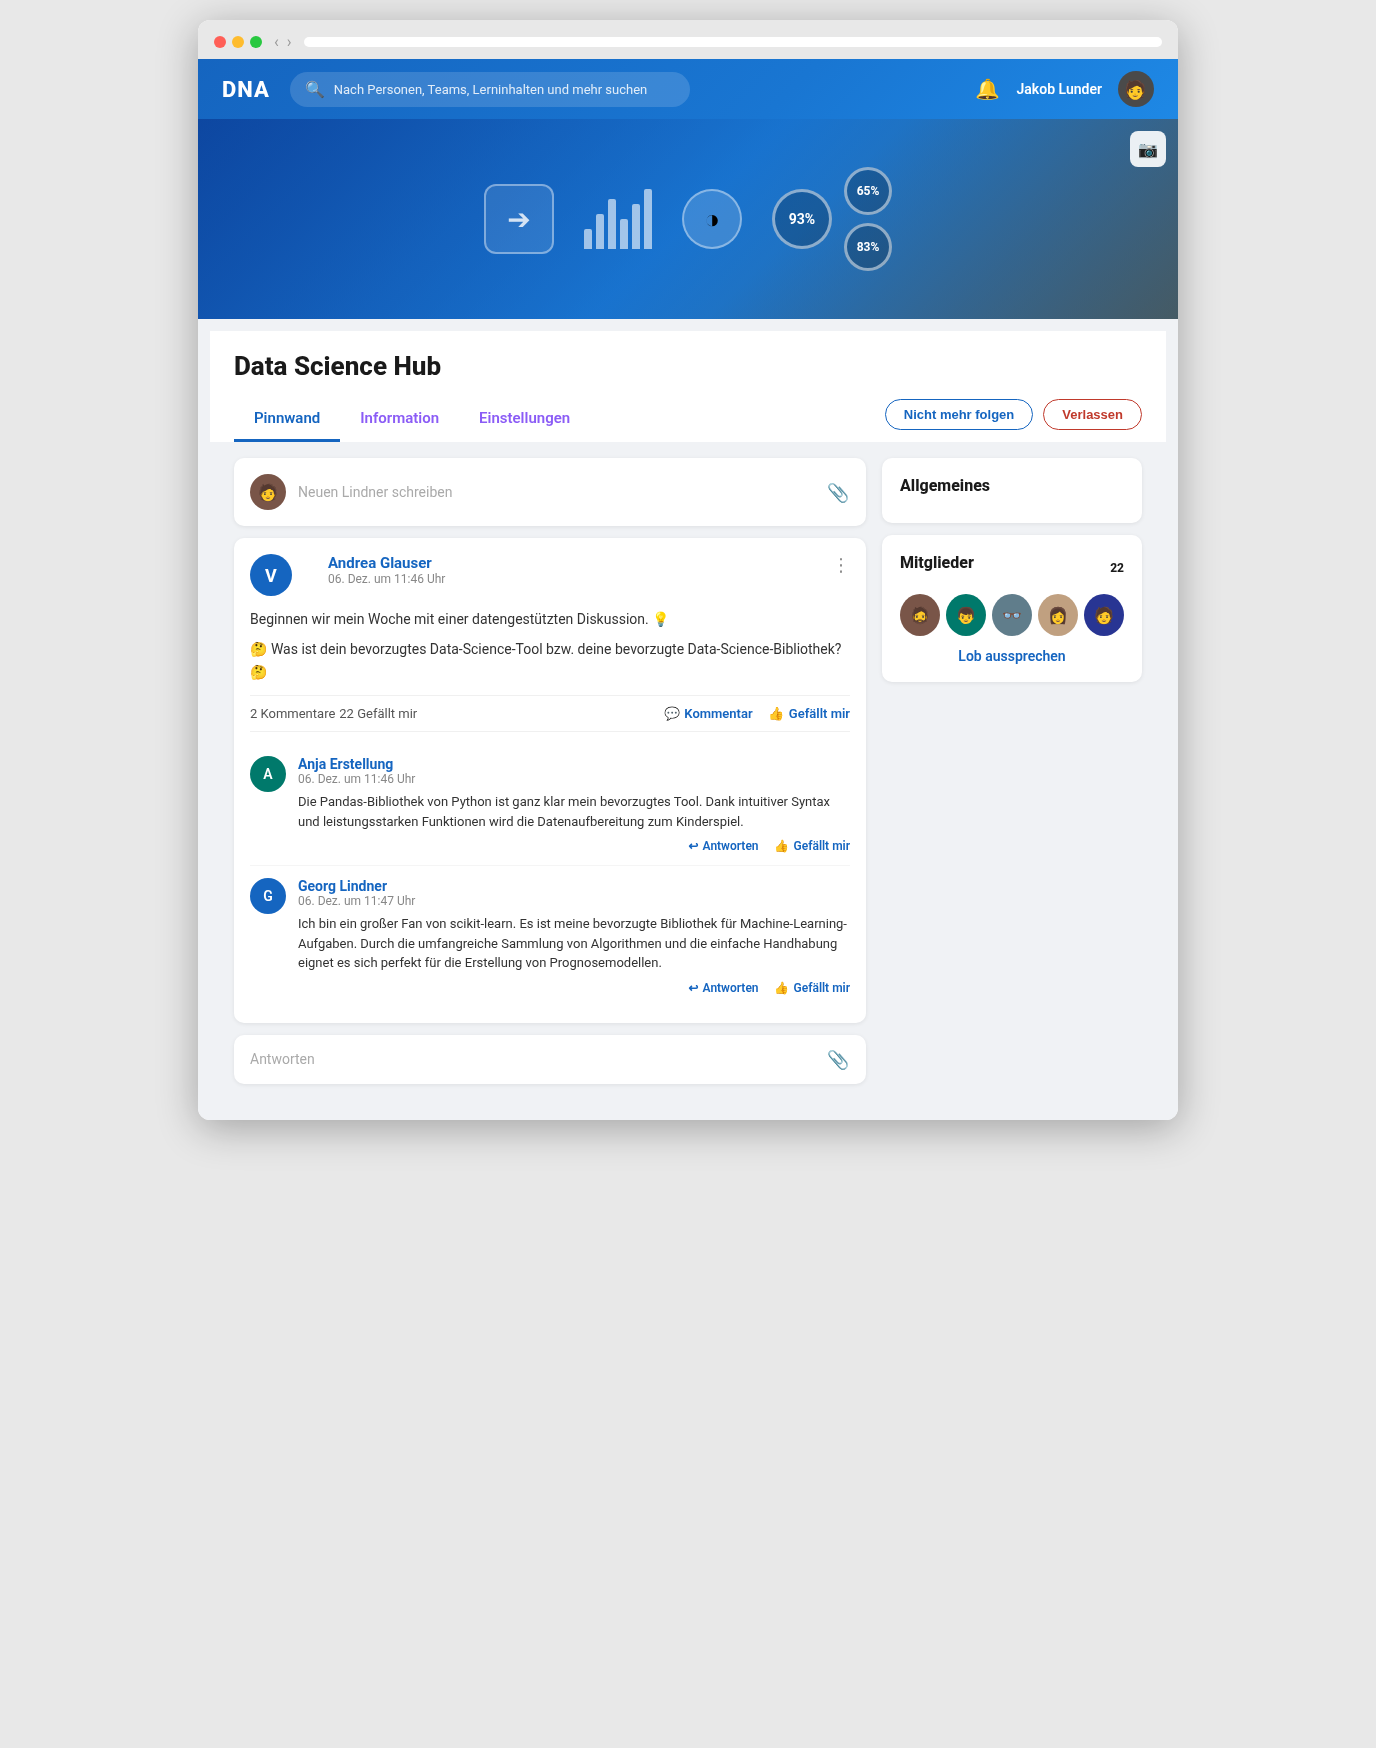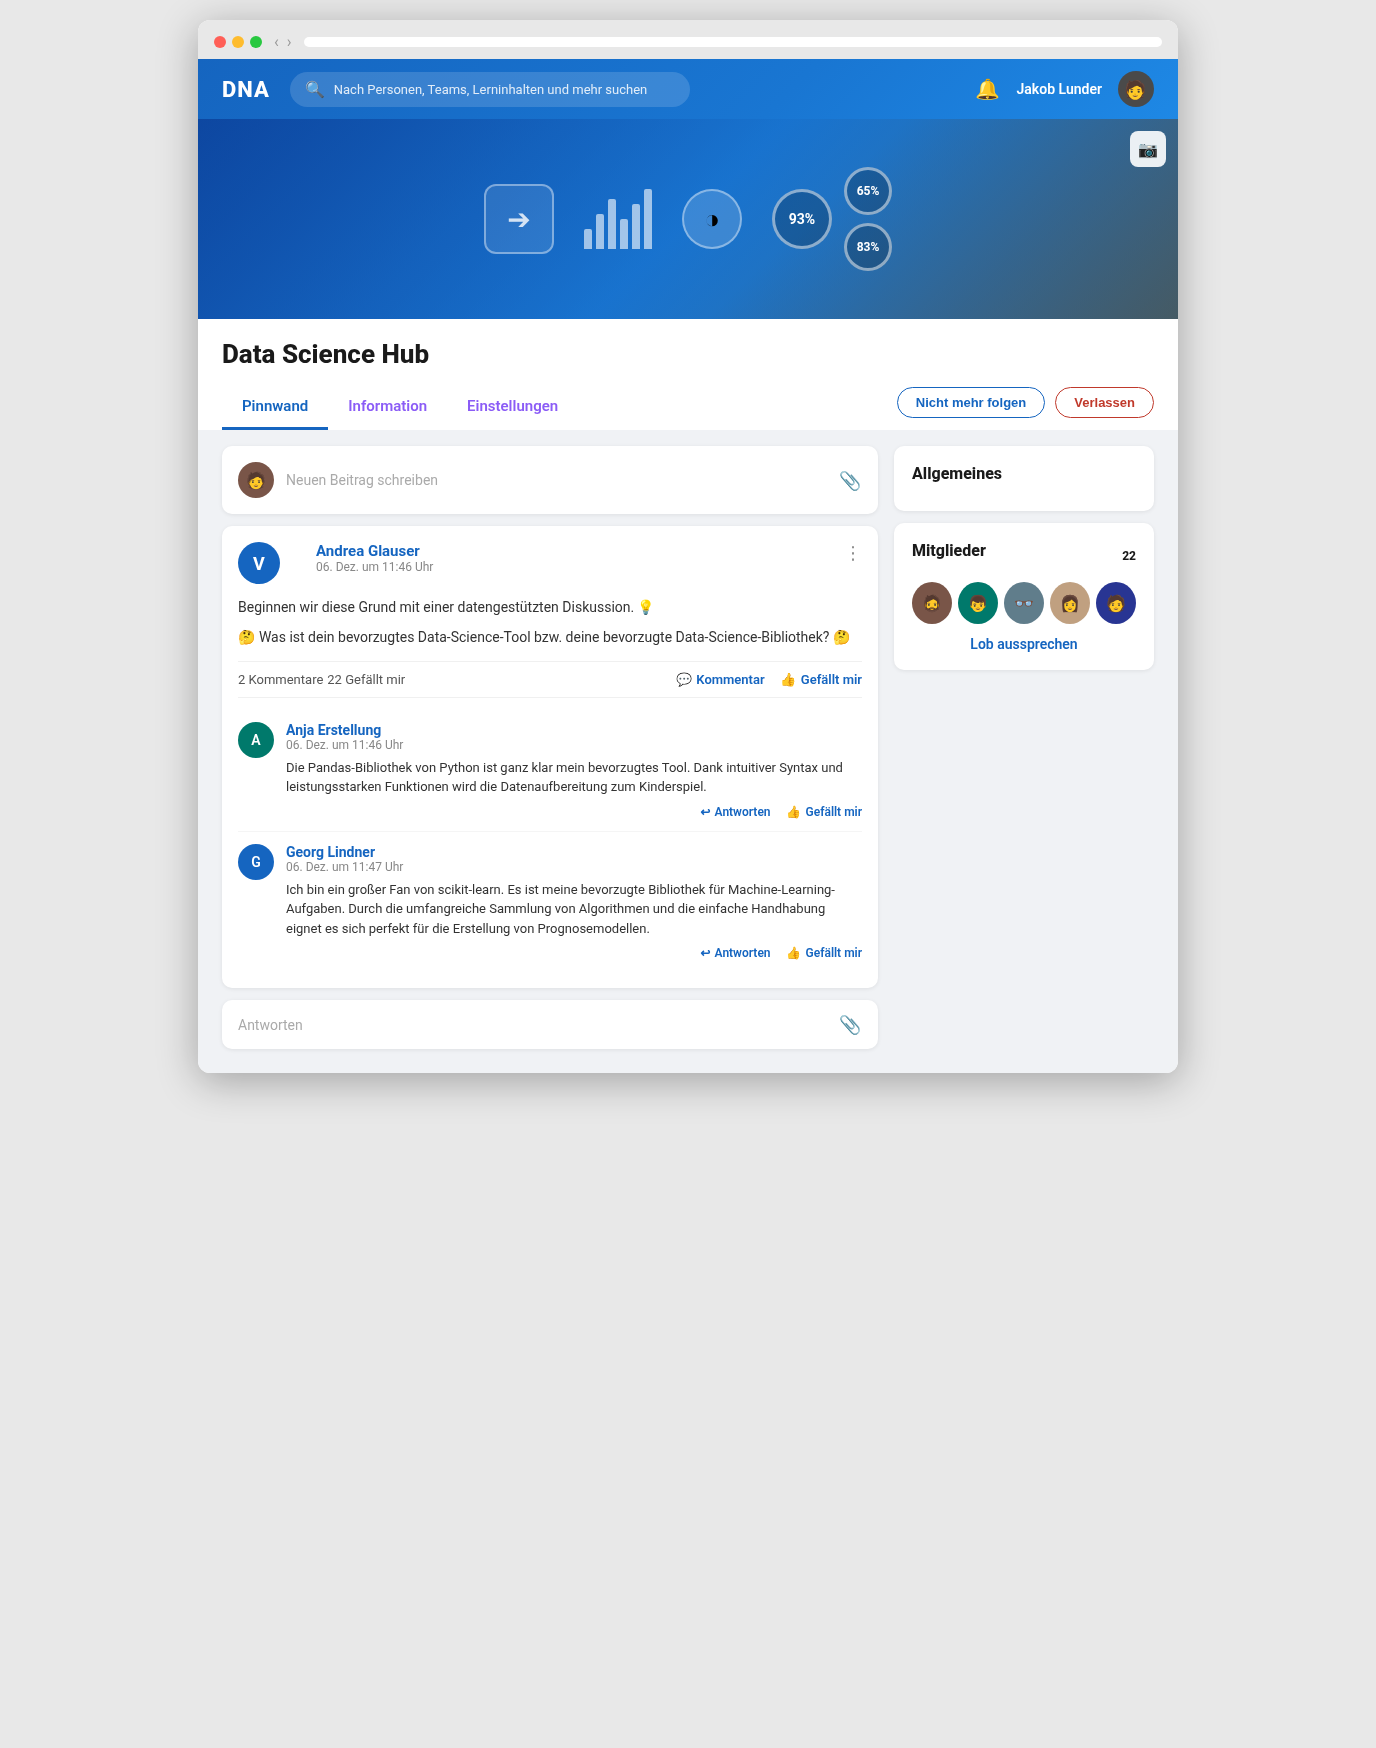--- a/index.html
+++ b/index.html
@@ -169,21 +169,21 @@
       display: flex;
       align-items: center;
       justify-content: center;
       font-size: 16px;
       cursor: pointer;
     }
 
     
     .page-content {
       background: #f0f2f5;
-      padding: 0;
+      padding: 12px;
     }
 
     
     .group-header {
       background: #fff;
       padding: 20px 24px 0;
       margin-bottom: 16px;
     }
     .group-title {
       font-size: 26px;
@@ -586,38 +586,38 @@
 
     <div class="main-layout">
 
       <div class="main-feed">
 
         <div class="card">
           <div class="new-post">
             <div class="avatar-sm av-brown">
               <span>🧑</span>
             </div>
-            <div class="new-post-input">Neuen Beitrag schreiben</div>
+            <div class="new-post-input">Neuen Lindner schreiben</div>
             <span class="paperclip-icon">📎</span>
           </div>
         </div>
 
         <div class="card post-card">
           <div class="post-header">
             <div class="avatar-post av-blue">
               <span>V</span>
             </div>
             <div class="post-meta">
               <div class="post-author">Andrea Glauser</div>
               <div class="post-time">06. Dez. um 11:46 Uhr</div>
             </div>
             <div class="post-menu">⋮</div>
           </div>
           <div class="post-body">
-            <div>Beginnen wir diese Grund mit einer datengestützten Diskussion. 💡</div>
+            <div>Beginnen wir mein Woche mit einer datengestützten Diskussion. 💡</div>
             <div style="margin-top:8px;">🤔 Was ist dein bevorzugtes Data-Science-Tool bzw. deine bevorzugte Data-Science-Bibliothek? 🤔</div>
           </div>
           <div class="post-stats">
             <span>2 Kommentare</span>
             <span>22 Gefällt mir</span>
             <div class="post-action">
               <span class="post-action-btn">
                 <span>💬</span>
                 <span>Kommentar</span>
               </span>

